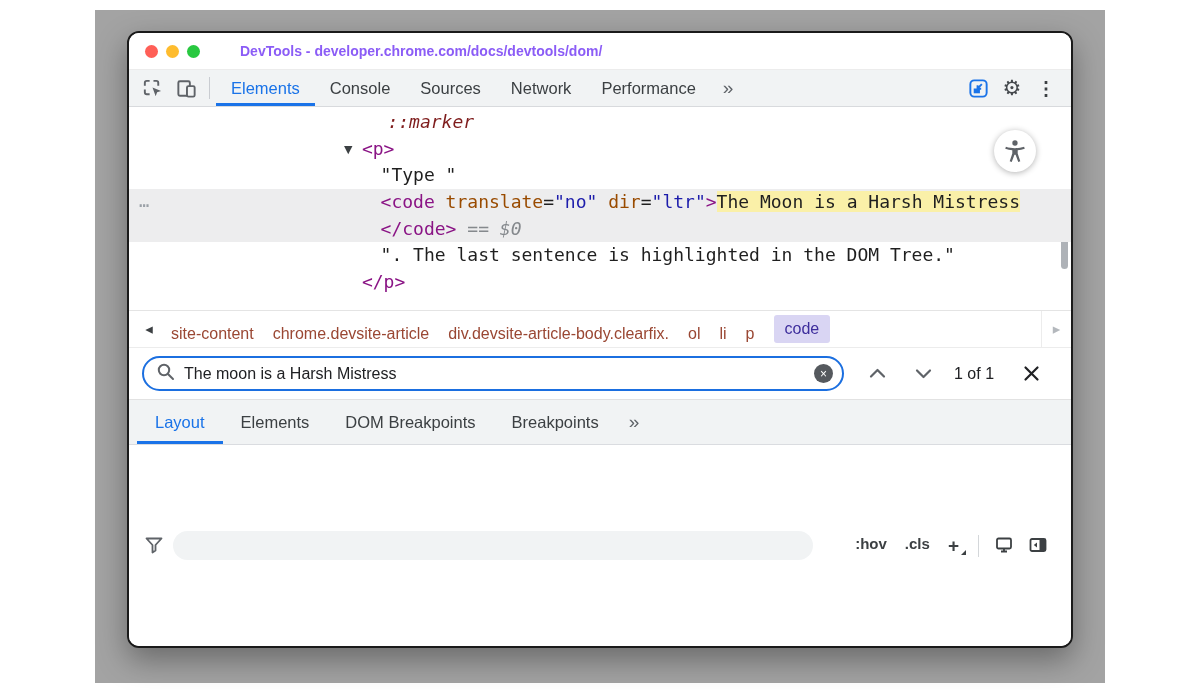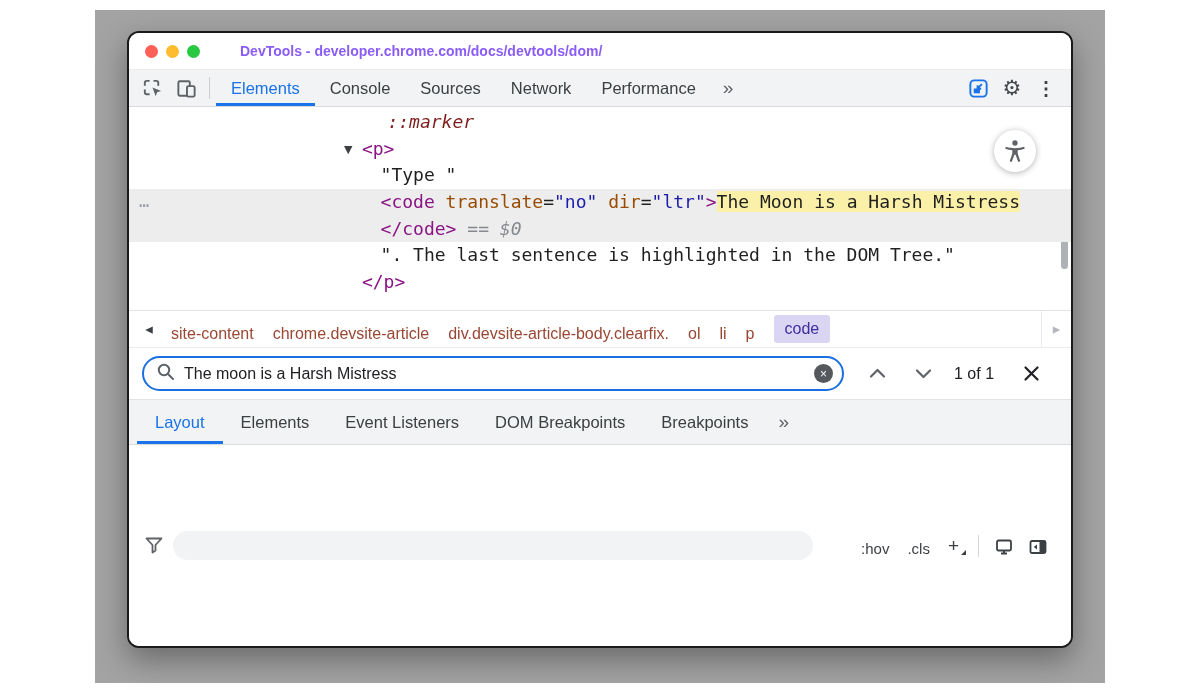--- a/index.html
+++ b/index.html
@@ -84,21 +84,21 @@
     border-bottom: 1px solid #dadce0; display: flex; align-items: stretch; padding: 0 8px; }
   .paneltabs .tab { font-size: 16.5px; padding: 0 18px; }
 
   
   .filterbar { flex: 1; background: #fff; display: flex; align-items: center; padding: 0 16px; }
   .filter-icon { display: flex; align-items: center; flex: none; }
   .filter-field { width: 640px; height: 29px; background: #f1f3f4; border-radius: 15px; margin-left: 10px;
     display: flex; align-items: center; flex: none; }
   .filter-field input { border: none; outline: none; background: transparent; flex: 1; font-size: 15px;
     padding: 0 12px; font-family: "Liberation Sans", sans-serif; color: #202124; }
-  .fb-right { margin-left: auto; display: flex; align-items: flex-end; }
+  .fb-right { margin-left: auto; display: flex; align-items: flex-start; font-weight: bold; }
   .fb-text { font-size: 15px; color: #3c4043; padding: 0 9px; cursor: pointer; white-space: nowrap; }
   .fb-plus { font-size: 19px; color: #3c4043; padding: 0 11px 0 9px; position: relative; cursor: pointer; }
   .fb-plus::after { content: ""; position: absolute; right: 4px; bottom: 2px;
     border-left: 5px solid transparent; border-bottom: 5px solid #3c4043; }
   .fb-divider { width: 1px; height: 22px; background: #d4d7da; margin: 0 8px; }
   .fb-icon { width: 34px; display: flex; align-items: center; justify-content: center; cursor: pointer; }
 </style>
 </head>
 <body>
 
@@ -208,21 +208,20 @@
     <div class="nav-btn close">
       <svg width="17" height="17" viewBox="0 0 17 17">
           <path d="M2.5 2.5 L14.5 14.5 M14.5 2.5 L2.5 14.5" stroke="#202124" stroke-width="2.2" stroke-linecap="round"></path>
         </svg>
     </div>
   </div>
 
   <div class="paneltabs">
       <div class="tab active">Layout</div>
       <div class="tab">Elements</div>
-      <div class="tab">Event Listeners</div>
       <div class="tab">DOM Breakpoints</div>
       <div class="tab">Breakpoints</div>
       <div class="more-tabs">»</div>
     </div>
 
   <div class="filterbar">
     <span class="filter-icon">
       <svg width="18" height="17" viewBox="0 0 18 17">
         <path d="M1.5 1.5 h15 l-6 6.5 v5.5 l-3 2 v-7.5 z" fill="none" stroke="#5f6368" stroke-width="1.8" stroke-linejoin="round"></path>
       </svg>

